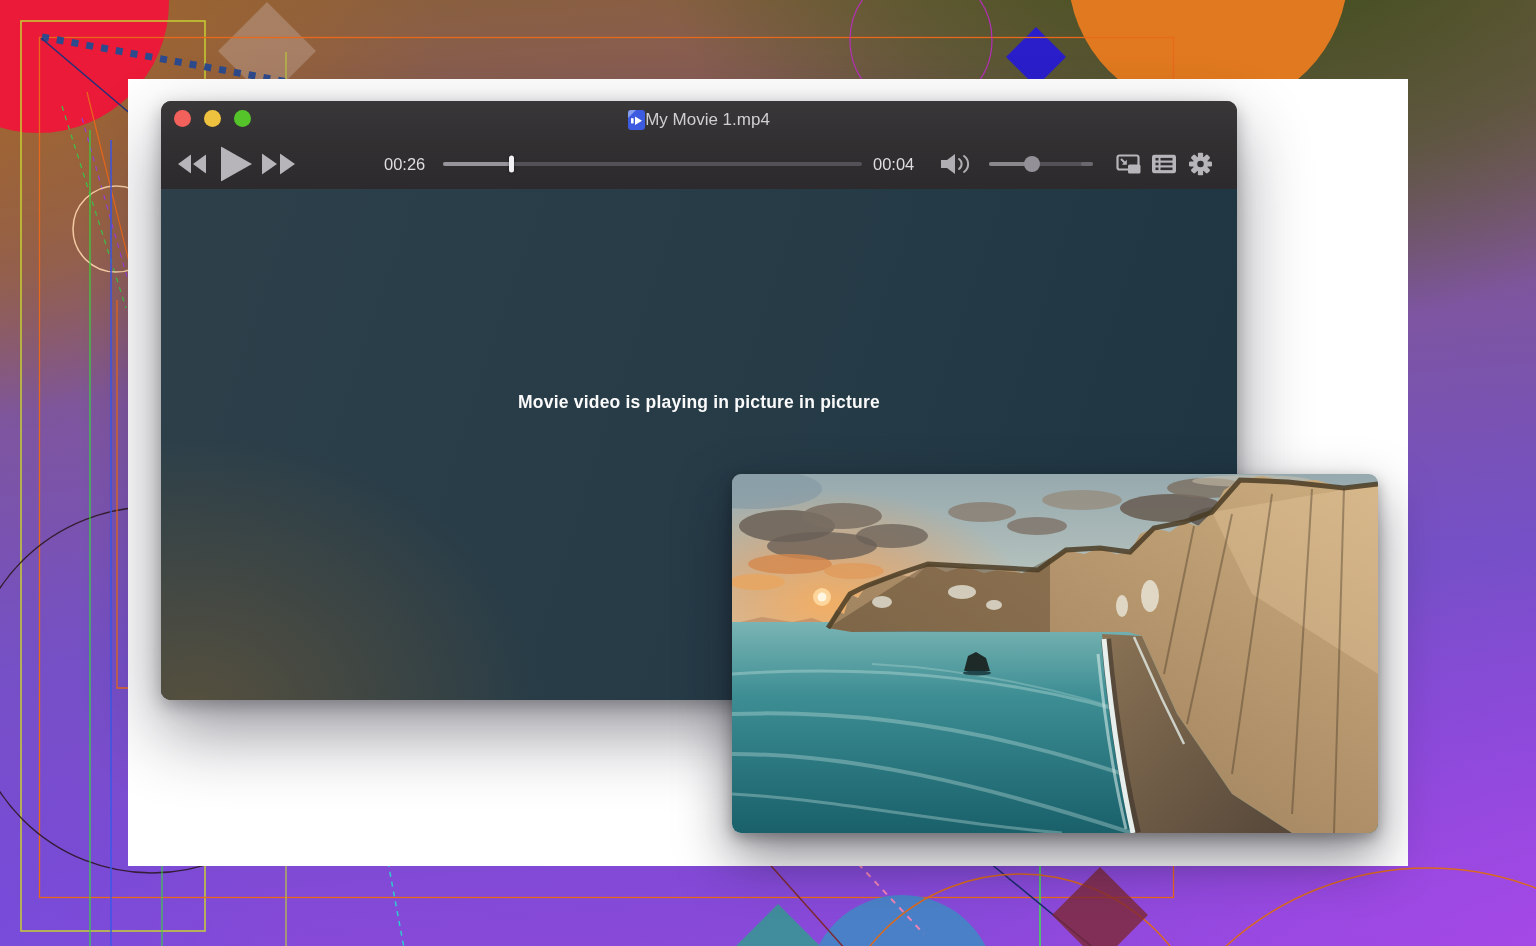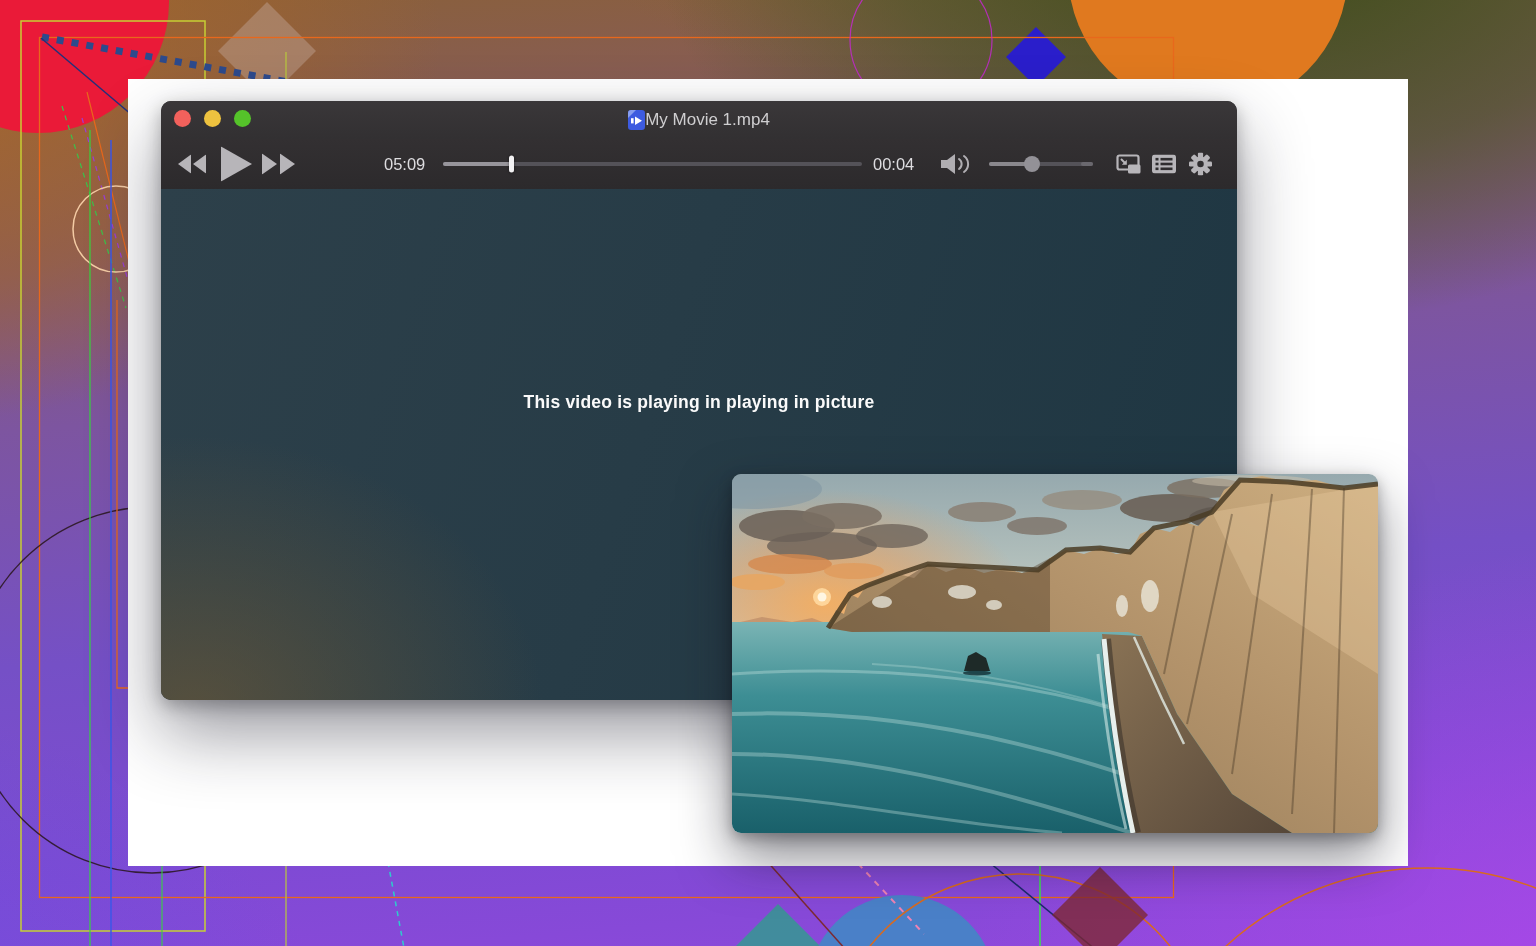--- a/index.html
+++ b/index.html
@@ -133,21 +133,21 @@
       <polygon points="28,0 15,9.5 28,19" fill="#b7b5b9"></polygon>
     </svg>
     <svg class="ctl icon" style="left:60px" width="31" height="35" viewBox="0 0 31 35">
       <polygon points="0,0 31,17.5 0,35" fill="#b7b5b9"></polygon>
     </svg>
     <svg class="ctl icon" style="left:100px" width="38" height="21" viewBox="0 0 38 21">
       <polygon points="1,0 16,10.5 1,21" fill="#b7b5b9"></polygon>
       <polygon points="19,0 34,10.5 19,21" fill="#b7b5b9"></polygon>
     </svg>
 
-    <span class="ctl time" style="left:223px">05:09</span>
+    <span class="ctl time" style="left:223px">00:26</span>
 
     <div class="ctl track" style="left:282px;width:419px">
       <div class="track-fill" style="width: 16.2%;">
         <div class="playhead"></div>
       </div>
     </div>
 
     <span class="ctl time" style="left:712px">00:04</span>
 
     <svg class="ctl icon" style="left:780px" width="32" height="22" viewBox="0 0 32 22">
@@ -186,21 +186,21 @@
         <rect x="8.5" y="0" width="5" height="22" rx="1.3" transform="rotate(45 11 11)"></rect>
         <rect x="8.5" y="0" width="5" height="22" rx="1.3" transform="rotate(90 11 11)"></rect>
         <rect x="8.5" y="0" width="5" height="22" rx="1.3" transform="rotate(135 11 11)"></rect>
         <circle cx="11" cy="11" r="7.2"></circle>
       </g>
       <circle cx="11" cy="11" r="3.1" fill="#302e30"></circle>
     </svg>
   </div>
 
   <div class="video">
-    <div class="overlay-text">This video is playing in playing in picture</div>
+    <div class="overlay-text">Movie video is playing in picture in picture</div>
   </div>
 </div>
 
 <div class="pip">
   <svg width="646" height="359" viewBox="0 0 646 359">
     <defs>
       <linearGradient id="sky" x1="0" y1="0" x2="0" y2="1">
         <stop offset="0" stop-color="#96a9ae"></stop>
         <stop offset="1" stop-color="#ccd4c8"></stop>
       </linearGradient>

